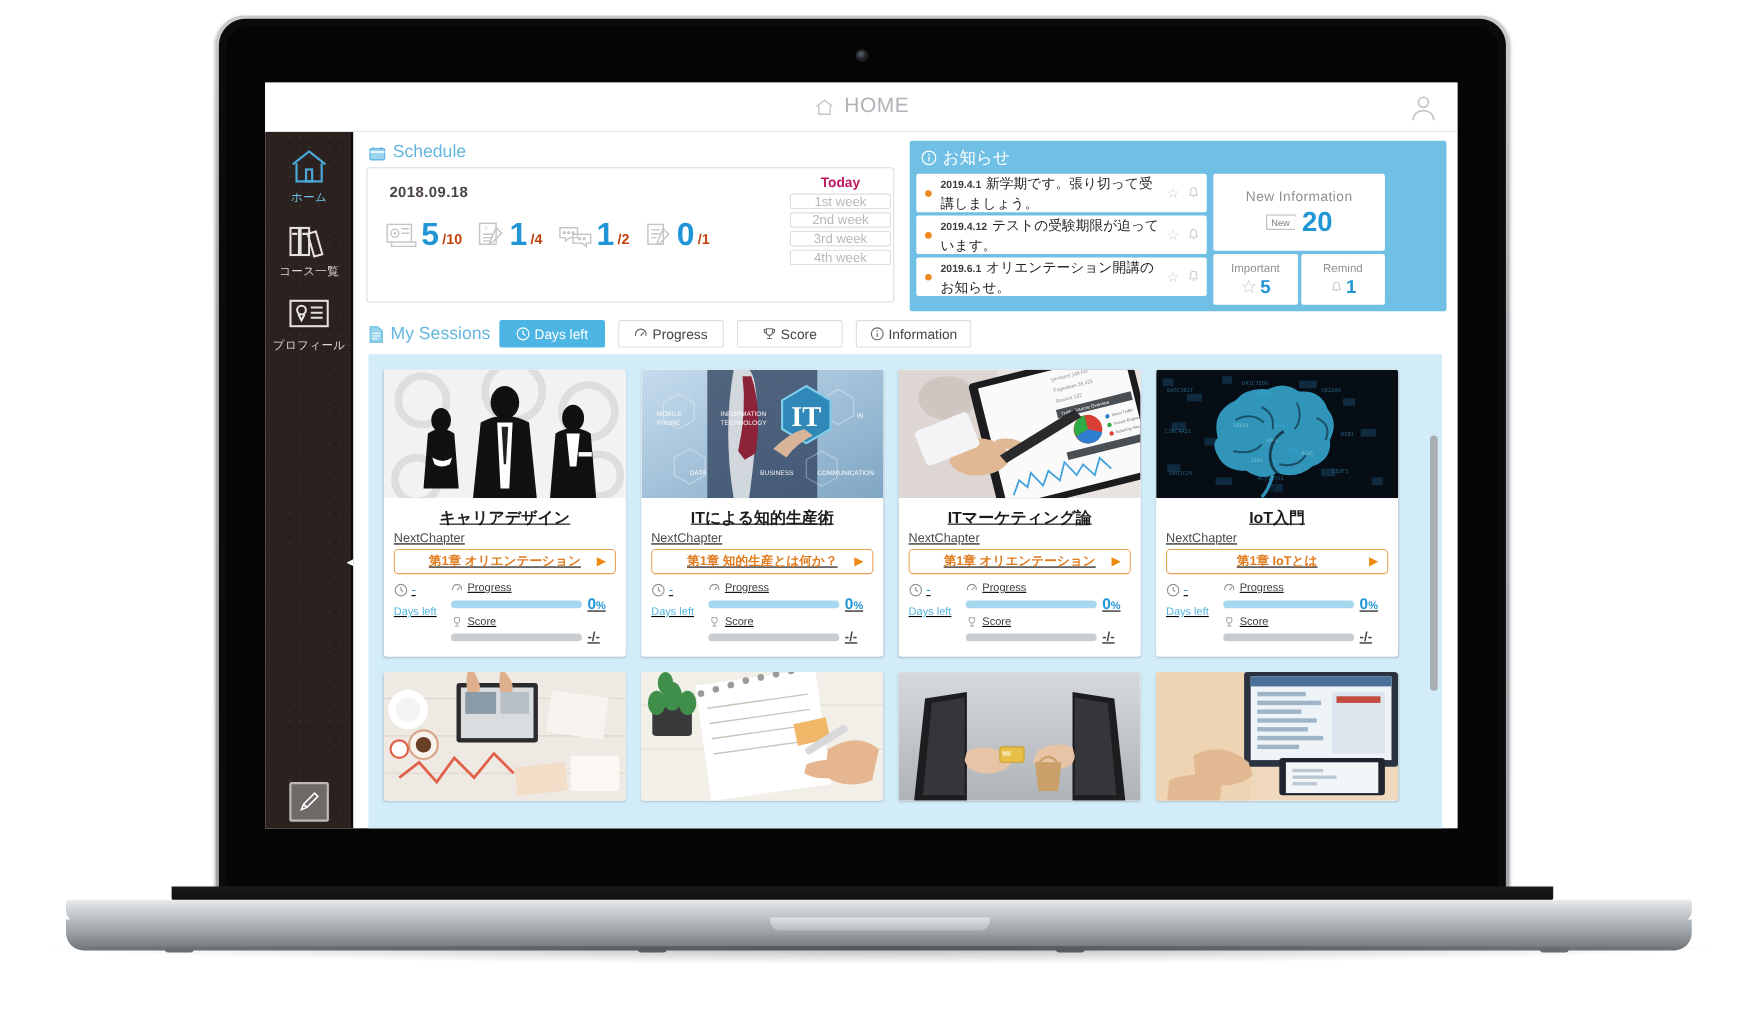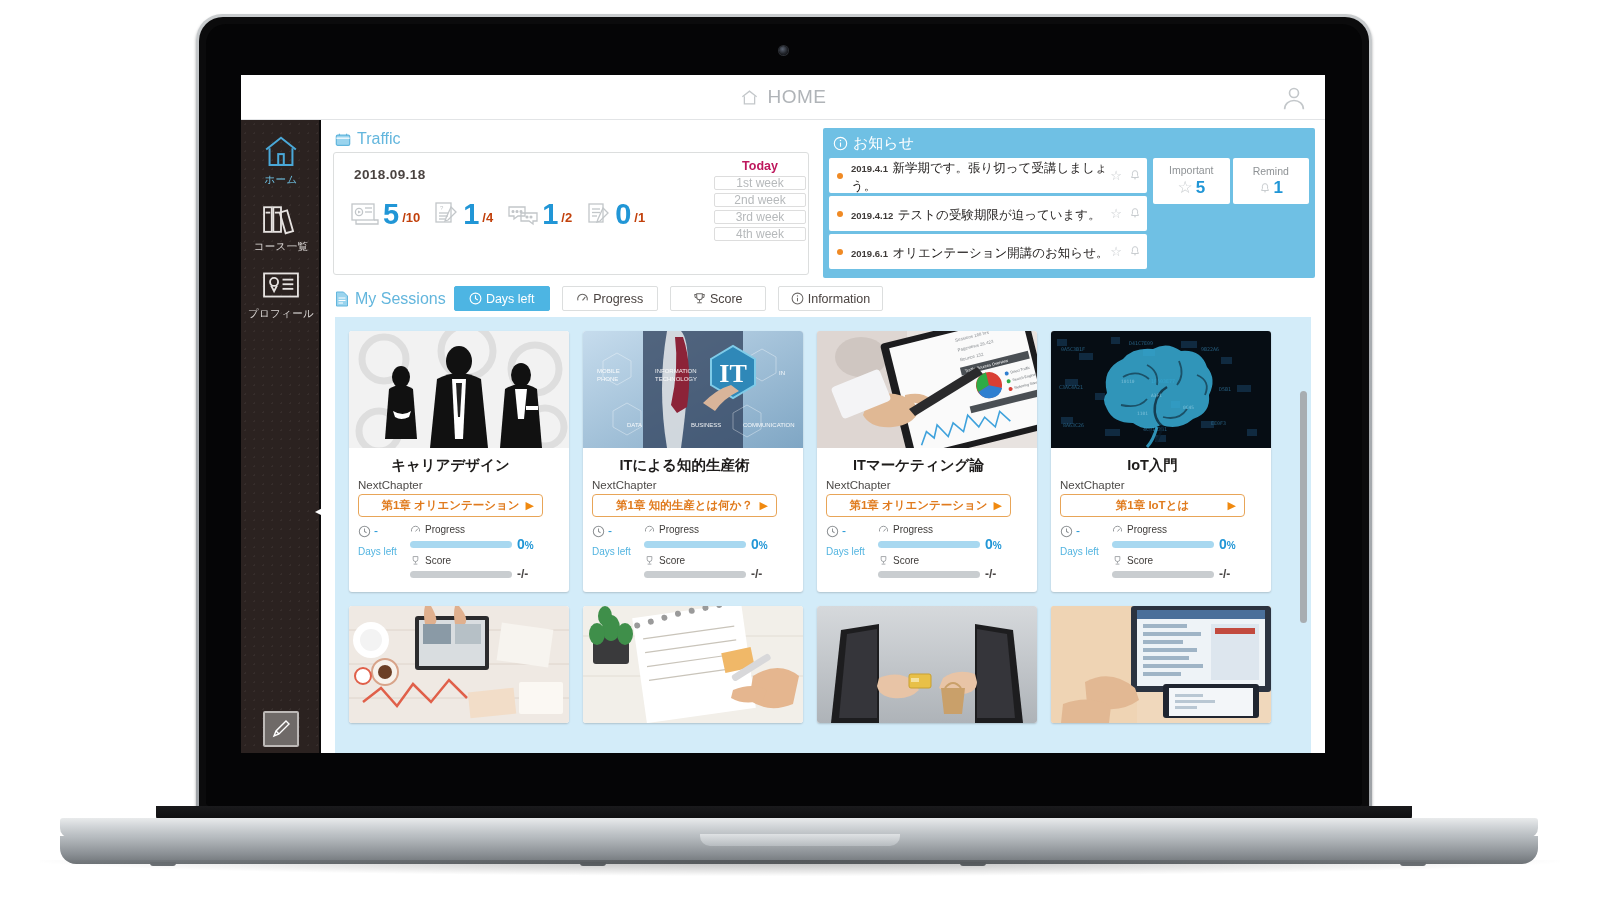--- a/index.html
+++ b/index.html
@@ -115,21 +115,21 @@
     height:14px; margin:0 2px 3px 2px; border:1px solid #dddddd; border-radius:2px;
     display:flex; align-items:center; justify-content:center;
     color:#b6b9bb; font-size:12px; background:#fff; cursor:pointer;
   }
 
   
   .notify { width:492px; }
   .notify-panel { background:#6fc0e4; border-radius:2px; padding:0 0 6px 0; }
   .notify-head { color:#fff; font-size:15px; padding:6px 0 5px 10px; display:flex; align-items:center; gap:5px;border-radius:11px; }
   .notify-body { display:flex; gap:6px; padding:0 6px; }
-  .notify-list { width:318px; }
+  .notify-list { width:264px; }
   .notify-item {
     background:#fff; border-radius:2px; margin-bottom:3px; height:35px;
     display:flex; align-items:center; padding:0 6px 0 8px; position:relative; cursor:pointer;
   }
   .dot { width:6px; height:6px; border-radius:50%; background:#f08a24; flex:0 0 6px; margin-right:8px; }
   .ni-text { flex:1; }
   .ni-date { font-size:9.5px; color:#3e3a38; font-weight:bold; line-height:1.1; }
   .ni-title { font-size:12.5px; color:#221f1e; line-height:1.15; }
   .ni-icons { display:flex; gap:7px; color:#c6cacd; font-size:13px; }
   .notify-right { width:156px; display:flex; flex-direction:column; gap:3px; }
@@ -154,21 +154,21 @@
     color:#4a4340; font-size:12.5px; cursor:pointer; margin-right:4px;
   }
   .tab.active { background:#4db5e3; border-color:#4db5e3; color:#fff; }
 
   .courses-area {
     margin:0 0 0 12px; width:976px; height:440px; background:#d3ecf9; overflow:hidden; position:relative;
   }
   .course-grid { display:flex; flex-wrap:wrap; gap:14px; padding:14px 0 0 14px; }
   .card { width:220px; background:#fff; border-radius:3px; box-shadow:0 1px 2px rgba(0,0,0,.18); overflow:hidden; }
   .card-img { width:220px; height:117px; position:relative; overflow:hidden; }
-  .card-body { padding:6px 26px 8px 9px; }
+  .card-body { padding:6px 9px 8px 9px;text-decoration:underline; }
   .card-title { font-size:14.5px; font-weight:bold; color:#1e1c1b; text-align:center; padding:2px 0 4px; }
   .card-next { font-size:11.5px; color:#4d4a48; }
   .chapter-btn {
     border:1px solid #e8a558; border-radius:4px; height:23px; margin:3px 0 7px;
     display:flex; align-items:center; justify-content:center; position:relative;
     color:#e07b1e; font-size:11.5px; font-weight:bold; cursor:pointer;
   }
   .chapter-btn .tri { position:absolute; right:8px; color:#f0890f; font-size:11px; }
   .metrics { display:flex; gap:6px; }
   .days-col { width:46px; text-align:left; }
@@ -275,21 +275,21 @@
         <div class="schedule">
           <div class="sec-head">
             <span>
               <svg width="16" height="15" viewBox="0 0 18 16" fill="none" stroke="#63b6dd" stroke-width="1.4">
                 <rect x="1.5" y="3" width="15" height="11.5" rx="1.5" fill="#9ad4ee"></rect>
                 <line x1="1.5" y1="6.5" x2="16.5" y2="6.5" stroke="#fff"></line>
                 <line x1="5" y1="1.5" x2="5" y2="4"></line>
                   <line x1="13" y1="1.5" x2="13" y2="4"></line>
               </svg>
             </span>
-            <span>Traffic</span>
+            <span>Schedule</span>
           </div>
 
           <div class="schedule-box">
             <div class="sched-date">2018.09.18</div>
 
             <div class="sched-stats">
               <div class="stat">
                 <span>
                   <svg width="30" height="26" viewBox="0 0 30 26" fill="none" stroke="#c2c6c9" stroke-width="1.3">
                     <rect x="2" y="3" width="22" height="16"></rect>
@@ -422,20 +422,27 @@
                       <svg width="12" height="13" viewBox="0 0 14 15" fill="none" stroke="#c6cacd" stroke-width="1.1">
                         <path d="M3 11 h8 l-1-2.5 V6 a3 3 0 0 0 -6 0 v2.5 z"></path>
                           <path d="M6 12.5 h2"></path>
                       </svg>
                     </span>
                   </span>
                 </div>
               </div>
 
               <div class="notify-right">
+                <div class="new-info">
+                  <div class="new-info-label">New Information</div>
+                  <div class="new-info-row">
+                    <span class="new-tag">New</span>
+                    <span class="new-count">20</span>
+                  </div>
+                </div>
                 <div class="mini-row">
                   <div class="mini">
                     <div class="mini-label">Important</div>
                     <div class="mini-val">
                       <span style="color:#c6cacd">☆</span>
                       <span>5</span>
                     </div>
                   </div>
                   <div class="mini">
                     <div class="mini-label">Remind</div>

